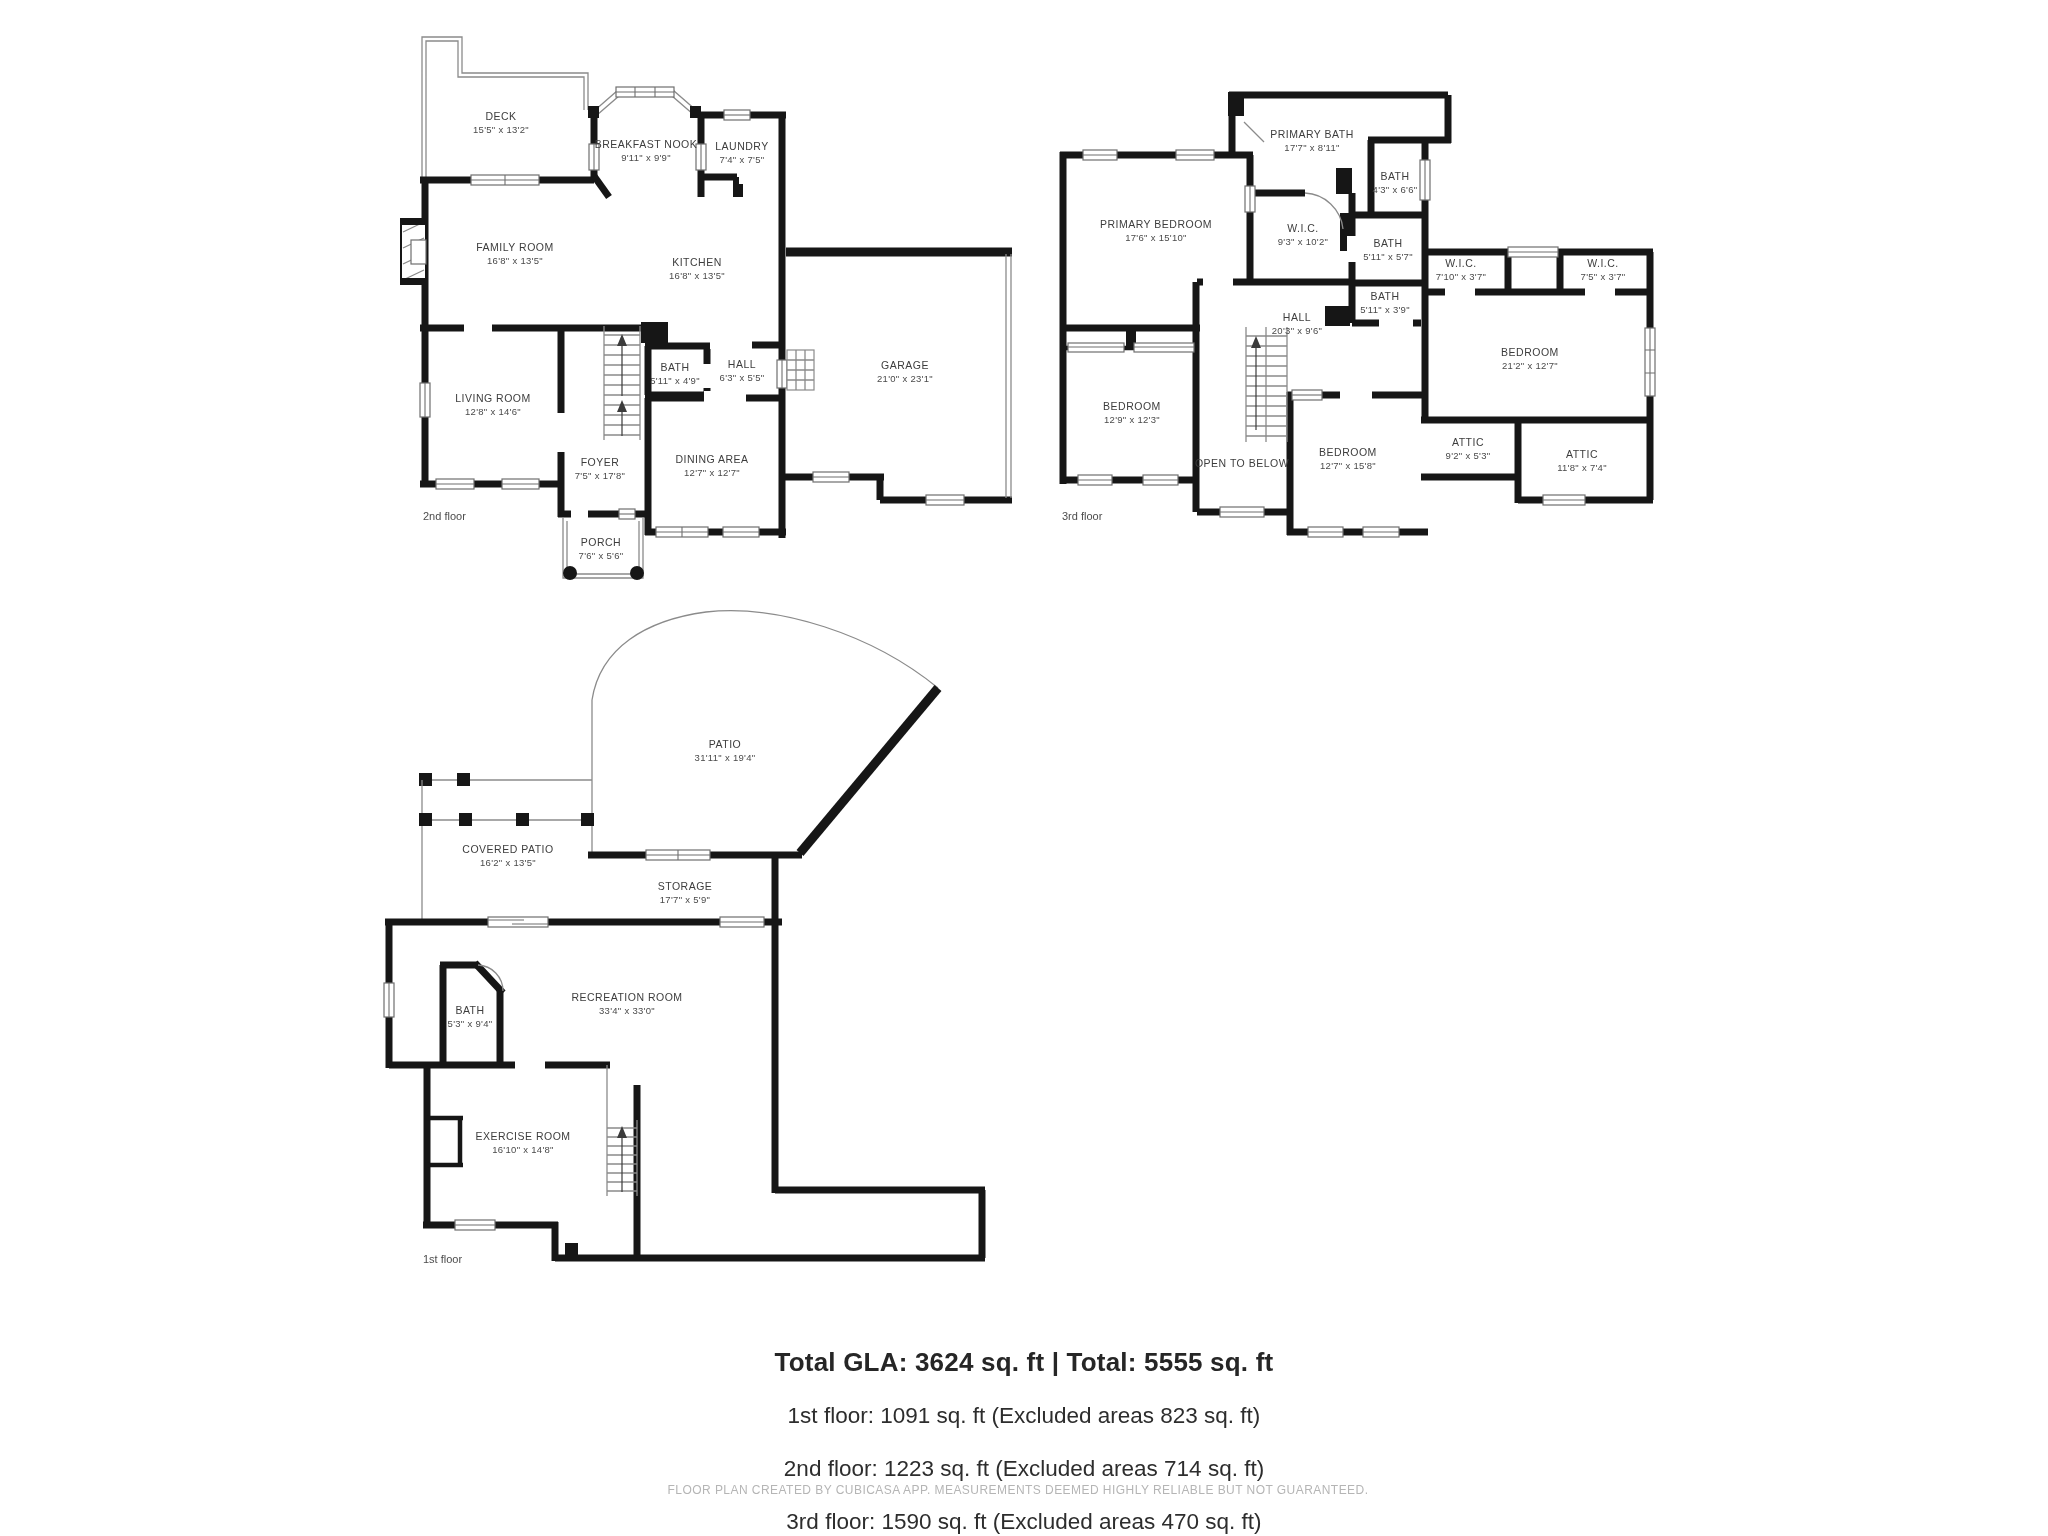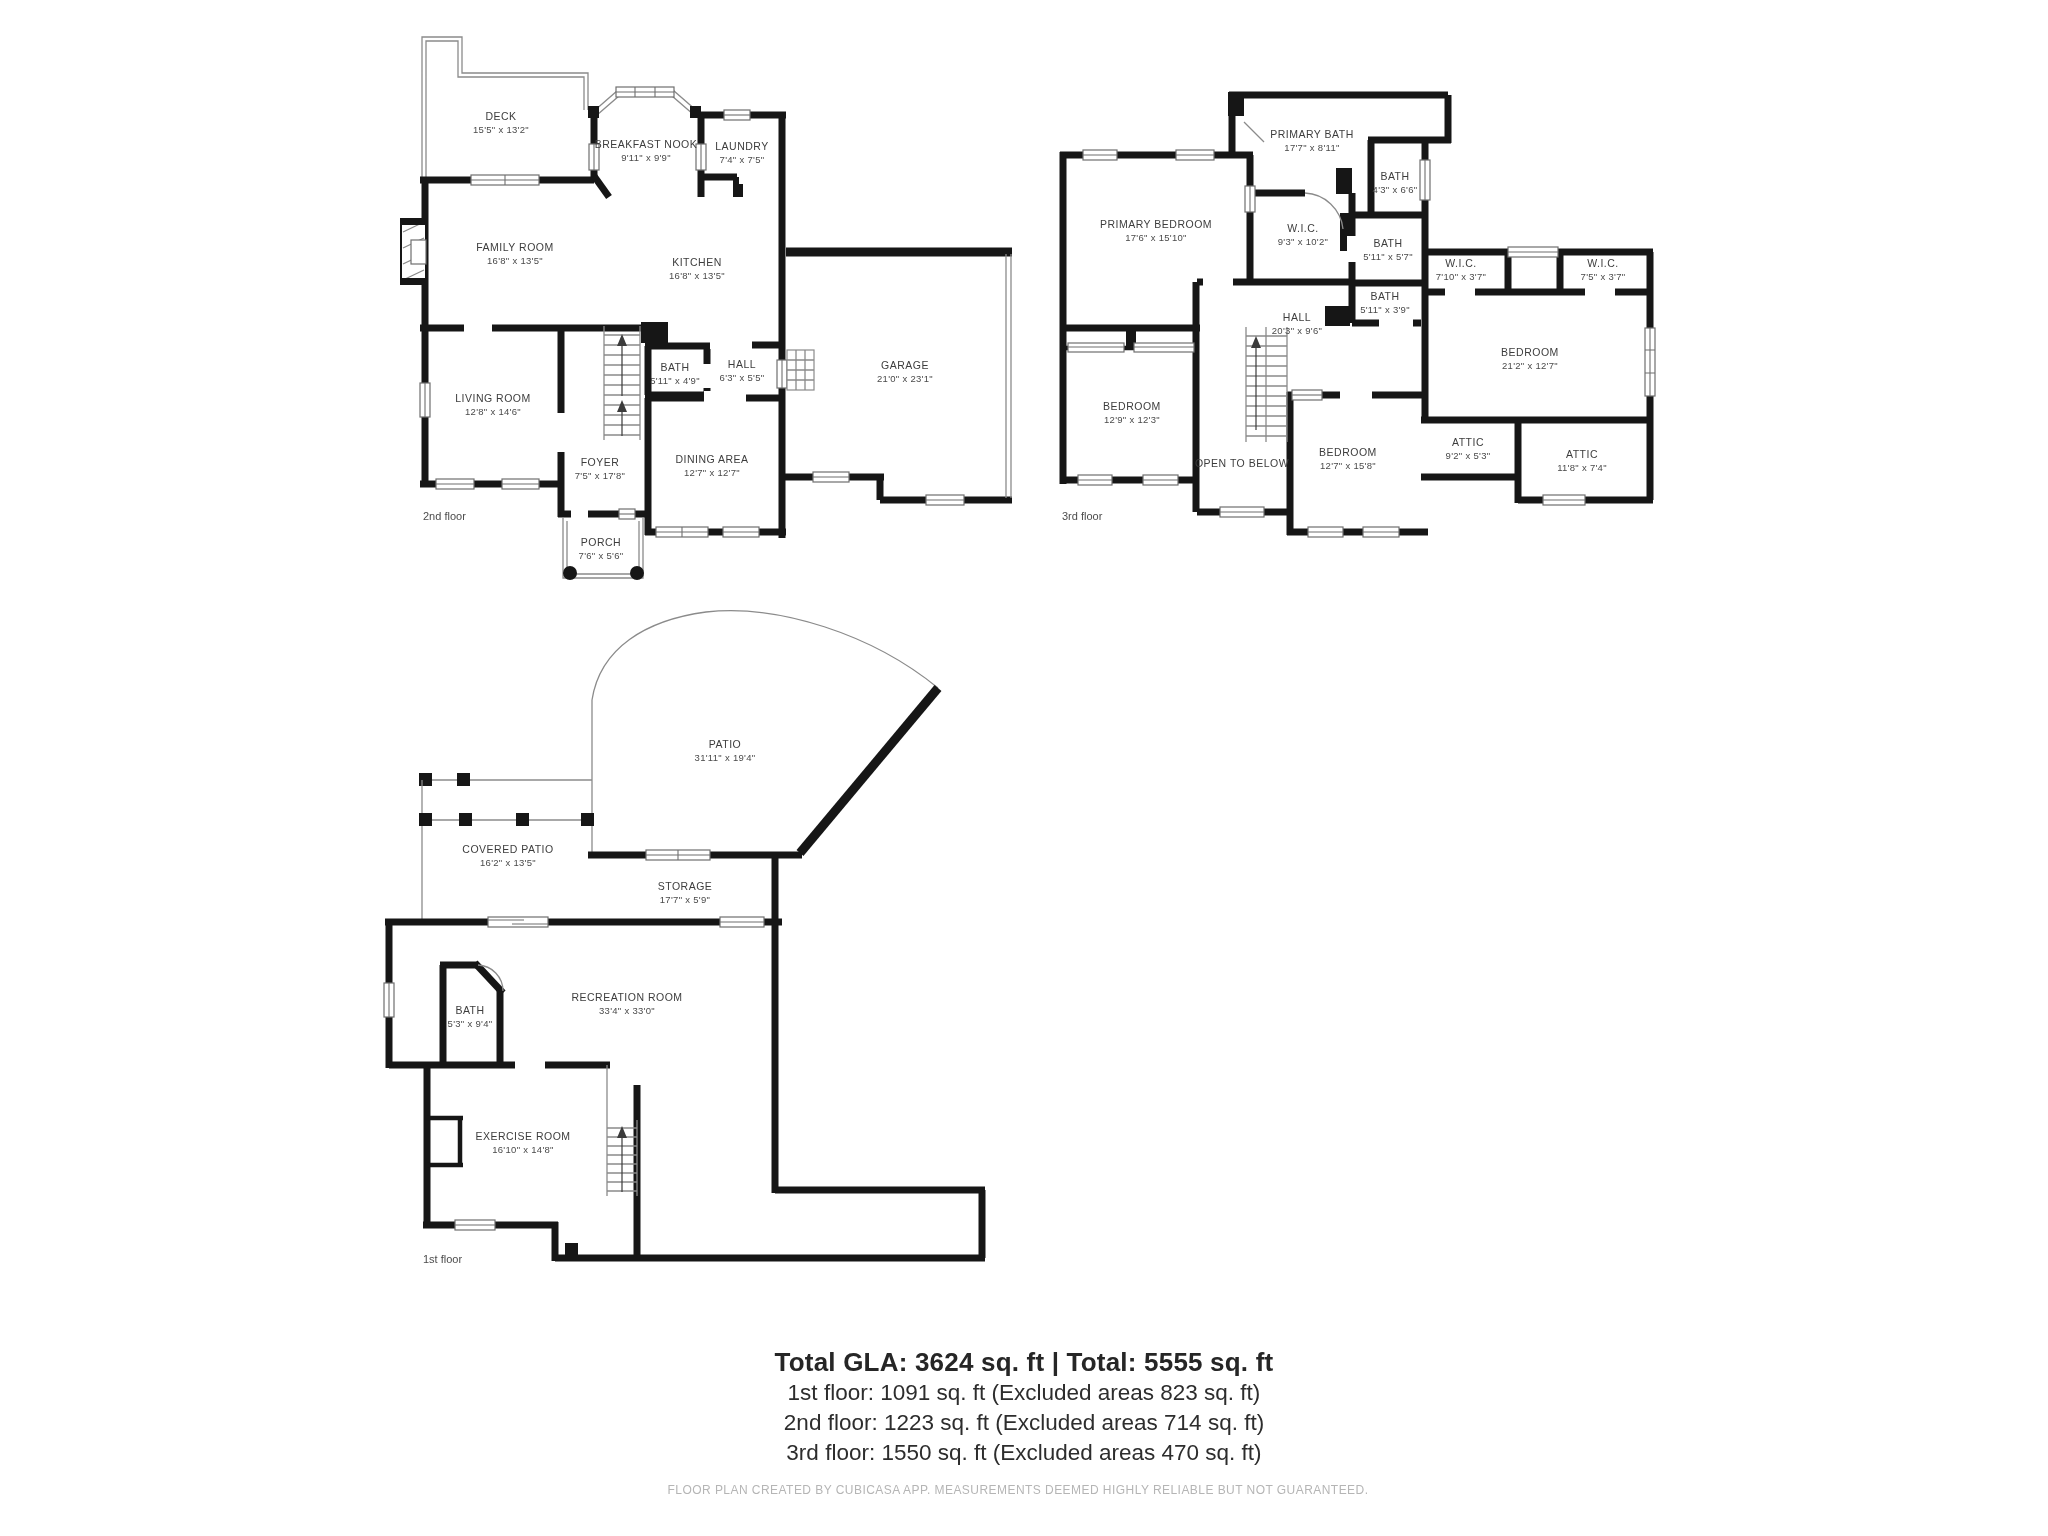--- a/index.html
+++ b/index.html
@@ -16,21 +16,21 @@
   .wline{stroke:#6f6f6f;stroke-width:1.1;fill:none;}
   .arrow{stroke:#3b3b3b;stroke-width:1.2;fill:none;}
   .ahead{fill:#3b3b3b;stroke:none;}
   
   .room-name{font-family:"Liberation Sans",sans-serif;font-size:10.5px;fill:#3d3d3d;text-anchor:middle;letter-spacing:0.5px;}
   .room-dims{font-family:"Liberation Sans",sans-serif;font-size:9.5px;fill:#4a4a4a;text-anchor:middle;letter-spacing:0.3px;}
   .floor-tag{font-family:"Liberation Sans",sans-serif;font-size:11px;fill:#4c4c4c;text-anchor:start;}
   
   .summary{position:absolute;left:0;right:0;top:1347px;text-align:center;color:#262626;}
   .summary-total{font-size:26px;font-weight:bold;letter-spacing:0.2px;}
-  .summary-floor{font-size:22.5px;line-height:30px;color:#2d2d2d;}
+  .summary-floor{font-size:22.5px;line-height:30px;color:#2d2d2d;margin-top:23px;}
   .disclaimer{position:absolute;left:0;right:12px;top:1483px;text-align:center;font-size:12px;color:#b5b5b5;letter-spacing:0.45px;}
 </style>
 </head>
 <body>
 
 <svg width="2048" height="1536" viewBox="0 0 2048 1536">
 
   <g>
 
     <g>
@@ -429,15 +429,15 @@
       <text class="room-dims" x="523" y="1153">16'10" x 14'8"</text>
     </g>
     <text class="floor-tag" x="423" y="1263">1st floor</text>
   </g>
 </svg>
 
 <div class="summary">
   <div class="summary-total">Total GLA: 3624 sq. ft | Total: 5555 sq. ft</div>
   <div class="summary-floor">1st floor: 1091 sq. ft (Excluded areas 823 sq. ft)</div>
   <div class="summary-floor">2nd floor: 1223 sq. ft (Excluded areas 714 sq. ft)</div>
-  <div class="summary-floor">3rd floor: 1550 sq. ft (Excluded areas 470 sq. ft)</div>
+  <div class="summary-floor">3rd floor: 1590 sq. ft (Excluded areas 470 sq. ft)</div>
 </div>
 <div class="disclaimer">FLOOR PLAN CREATED BY CUBICASA APP. MEASUREMENTS DEEMED HIGHLY RELIABLE BUT NOT GUARANTEED.</div>
 
 </body></html>

